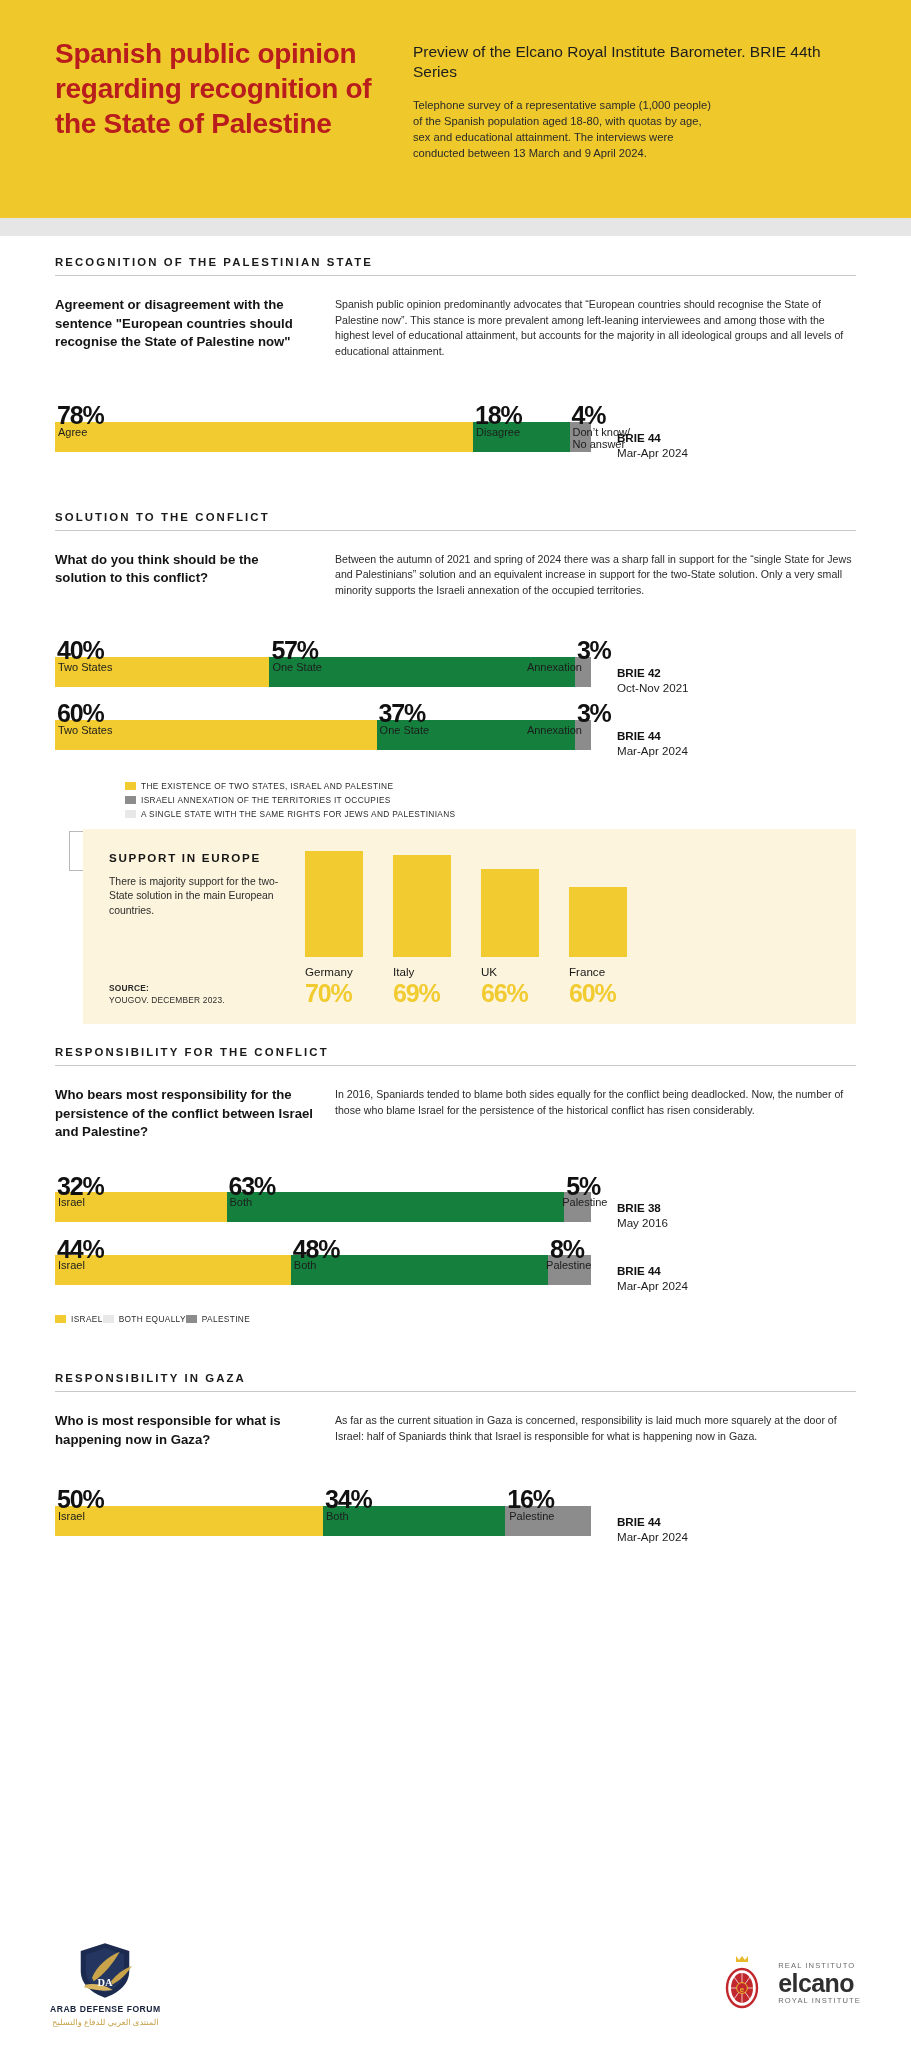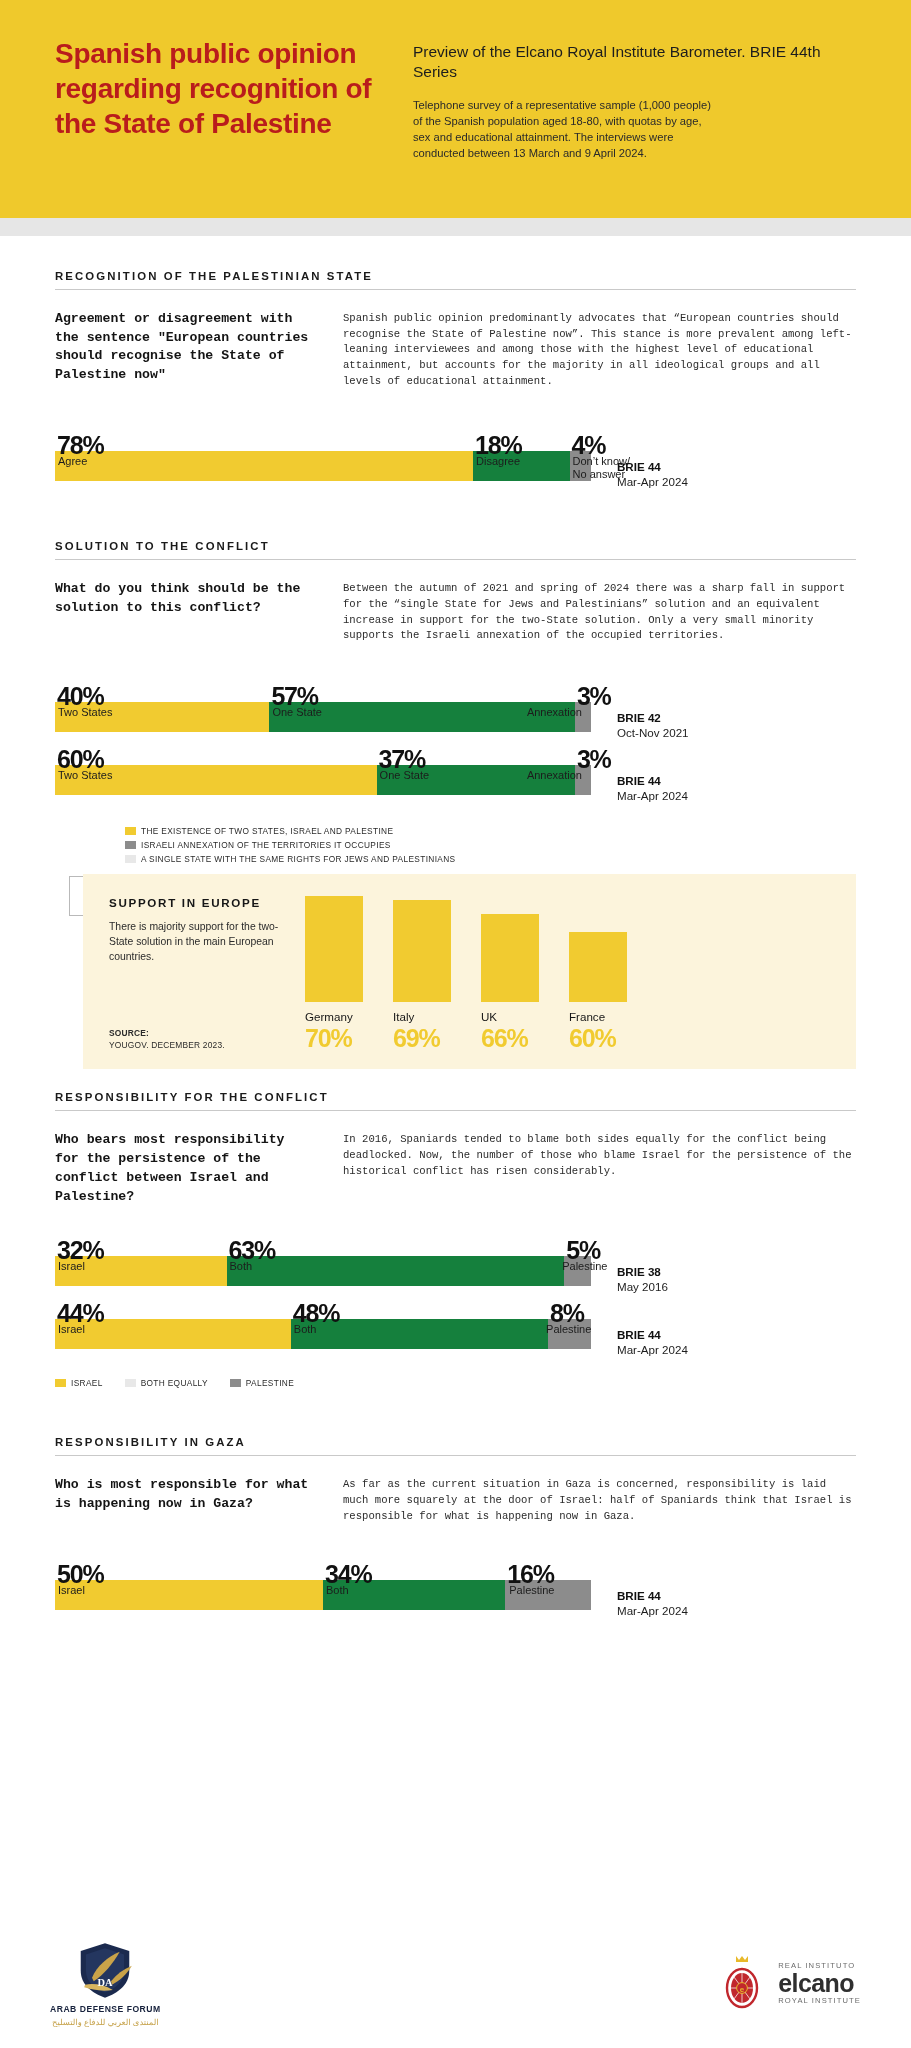--- a/index.html
+++ b/index.html
@@ -41,34 +41,33 @@
     font-size: 11.2px;
     line-height: 1.42;
     color: #2a2a2a;
     max-width: 300px;
   }
   .grey-band { height: 18px; background: #e6e6e6; }
 
   
   .content { padding: 0 55px; }
 
-  .section { margin-top: 34px; }
+  .section { margin-top: 20px; }
   .section-title {
     font-size: 11.4px;
     font-weight: bold;
     letter-spacing: 2.1px;
     color: #1a1a1a;
     padding-bottom: 7px;
     border-bottom: 1px solid #c9c9c9;
   }
   .two-col {
     display: flex;
-    gap: 30px;
+    gap: 22px;
     margin-top: 20px;
-    font-family: Liberation Mono, monospace;
   }
   .col-q {
     width: 258px;
     flex: 0 0 258px;
     font-size: 13.2px;
     font-weight: bold;
     line-height: 1.42;
     color: #141414;
   }
   .col-p {
@@ -120,21 +119,21 @@
     padding-left: 26px;
     padding-top: 9px;
   }
   .brie-name { font-size: 11.6px; font-weight: bold; color: #111; }
   .brie-date { font-size: 11.6px; color: #1d1d1d; margin-top: 2px; }
 
   
   .legend {
     display: flex;
     flex-wrap: wrap;
-    gap: 4px 22px;
+    gap: 4px 0;
     font-size: 8.3px;
     letter-spacing: 0.35px;
     color: #2a2a2a;
   }
   .legend-item { display: flex; align-items: center; gap: 5px; }
   .swatch { width: 11px; height: 8px; display: inline-block; }
   .sw-yellow { background: #f1cb30; }
   .sw-light  { background: #e8e8e8; }
   .sw-grey   { background: #8c8c8c; }
 

